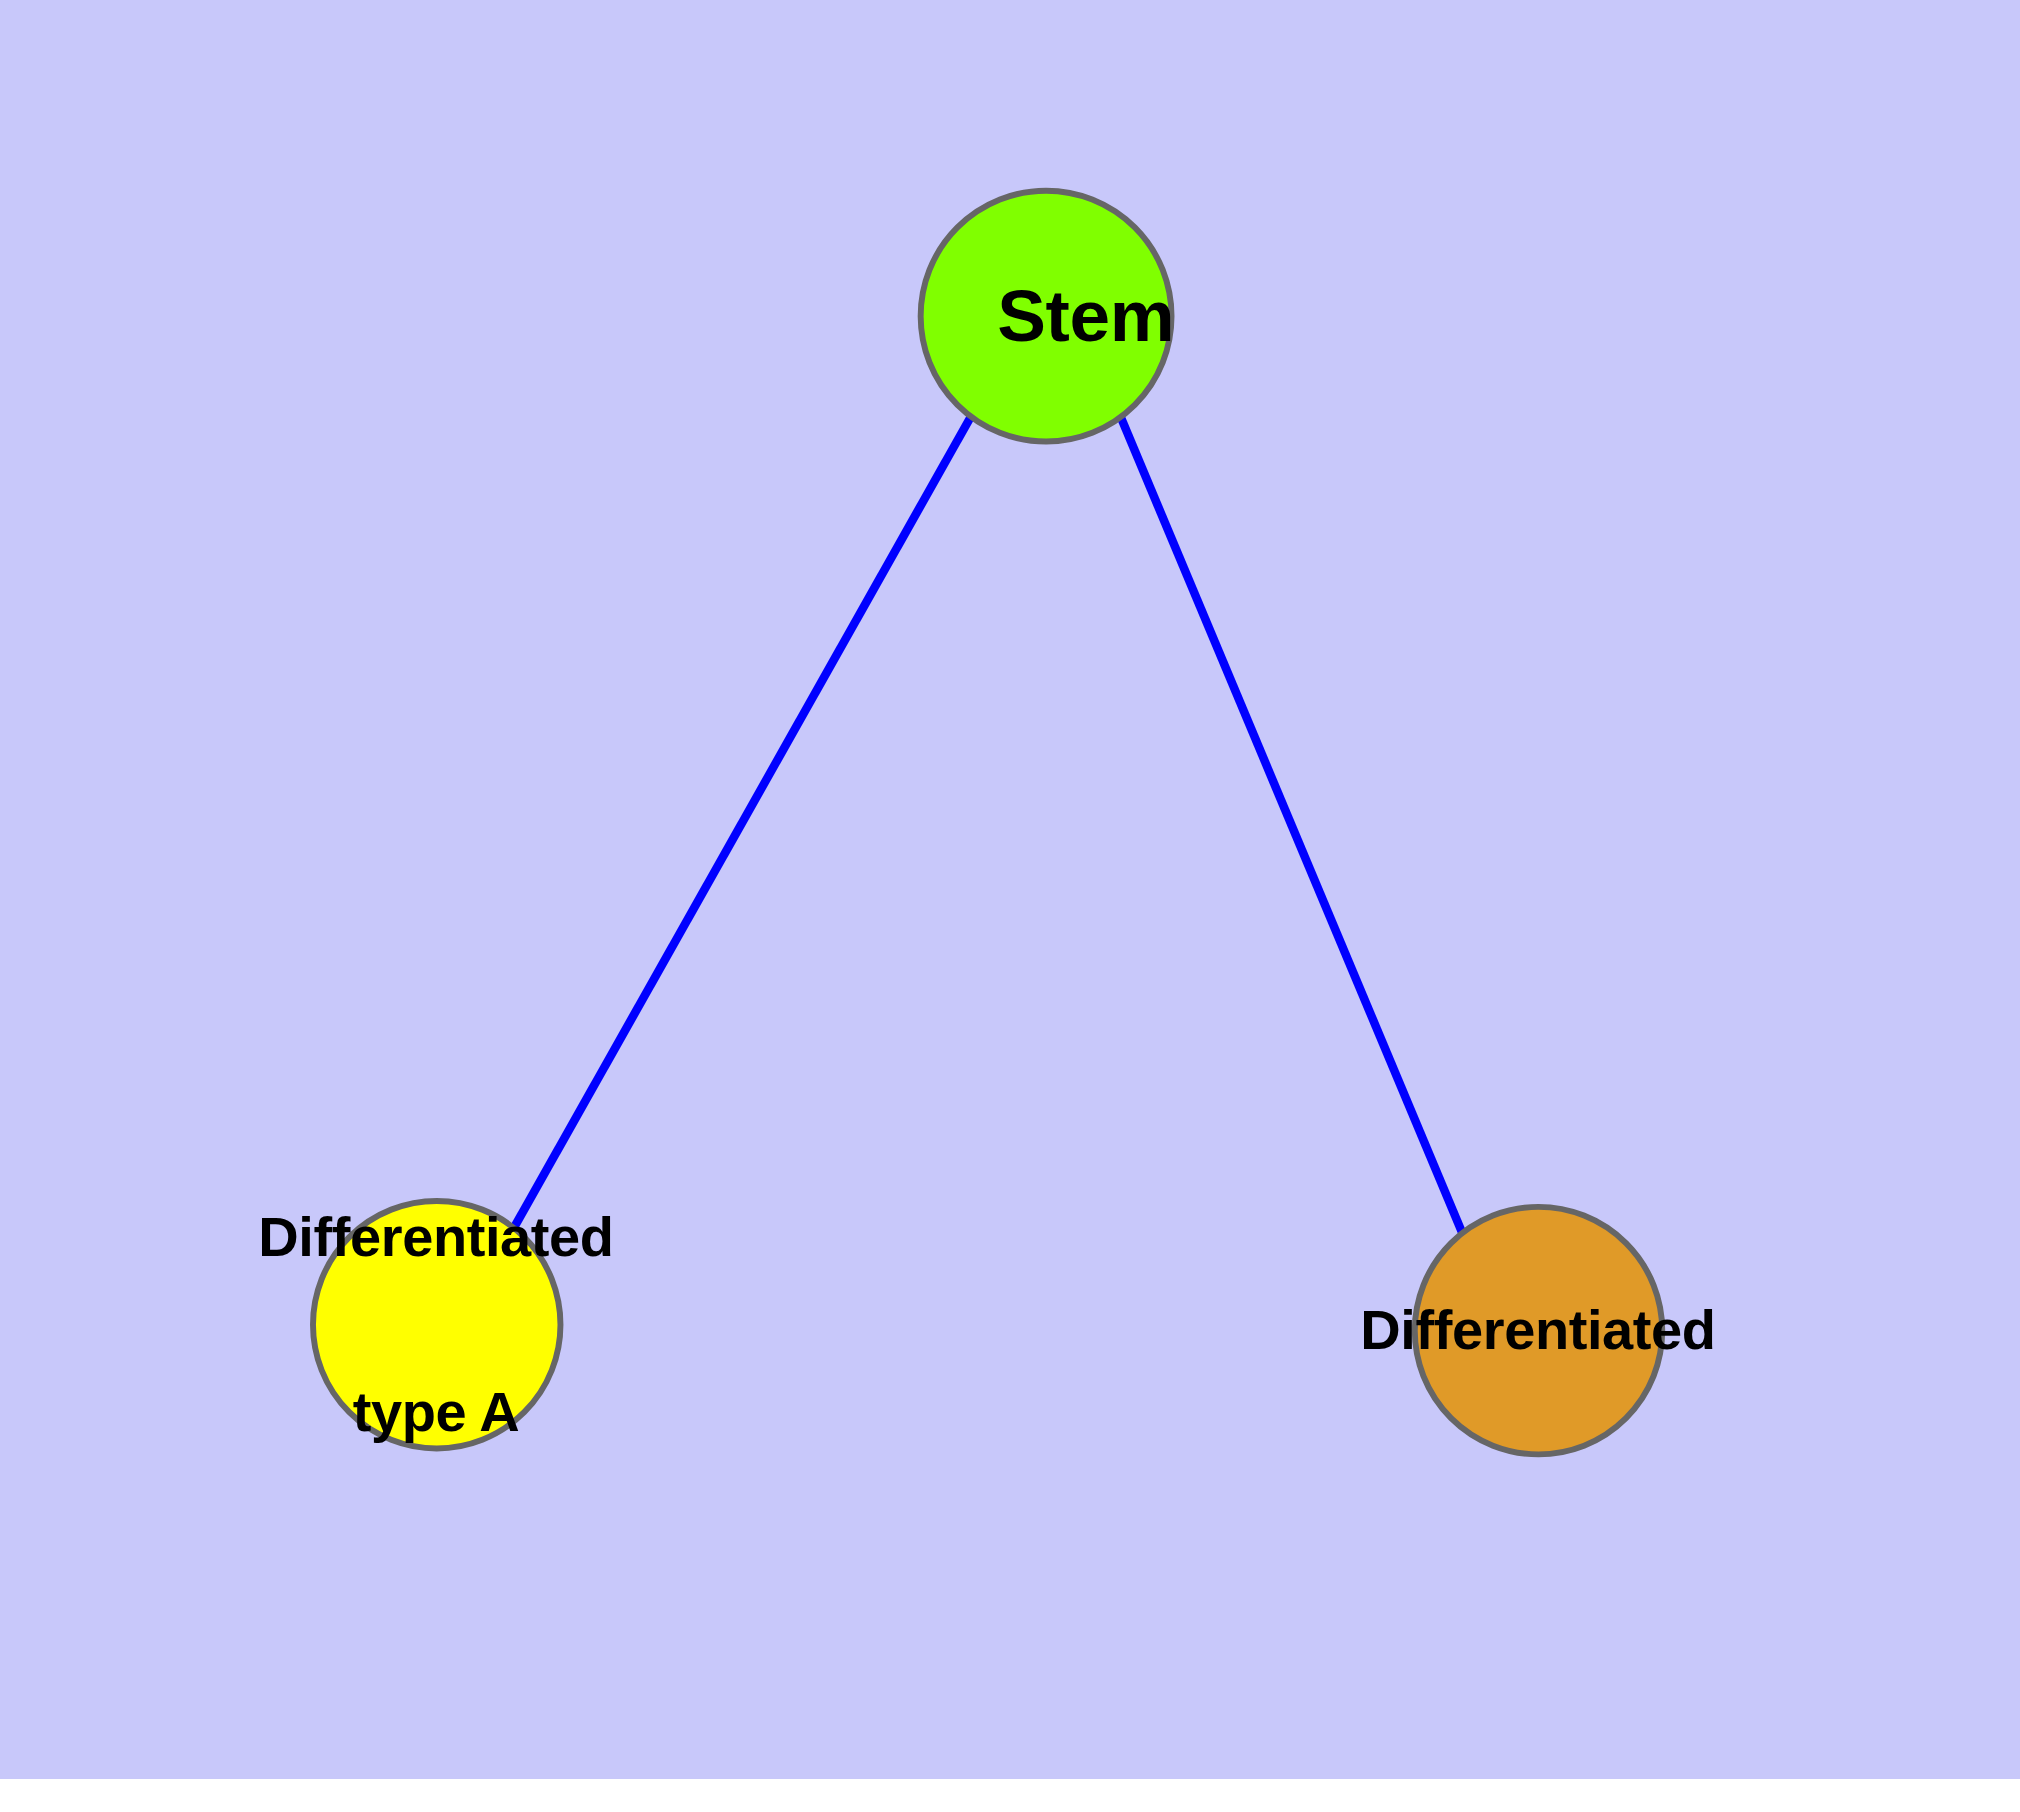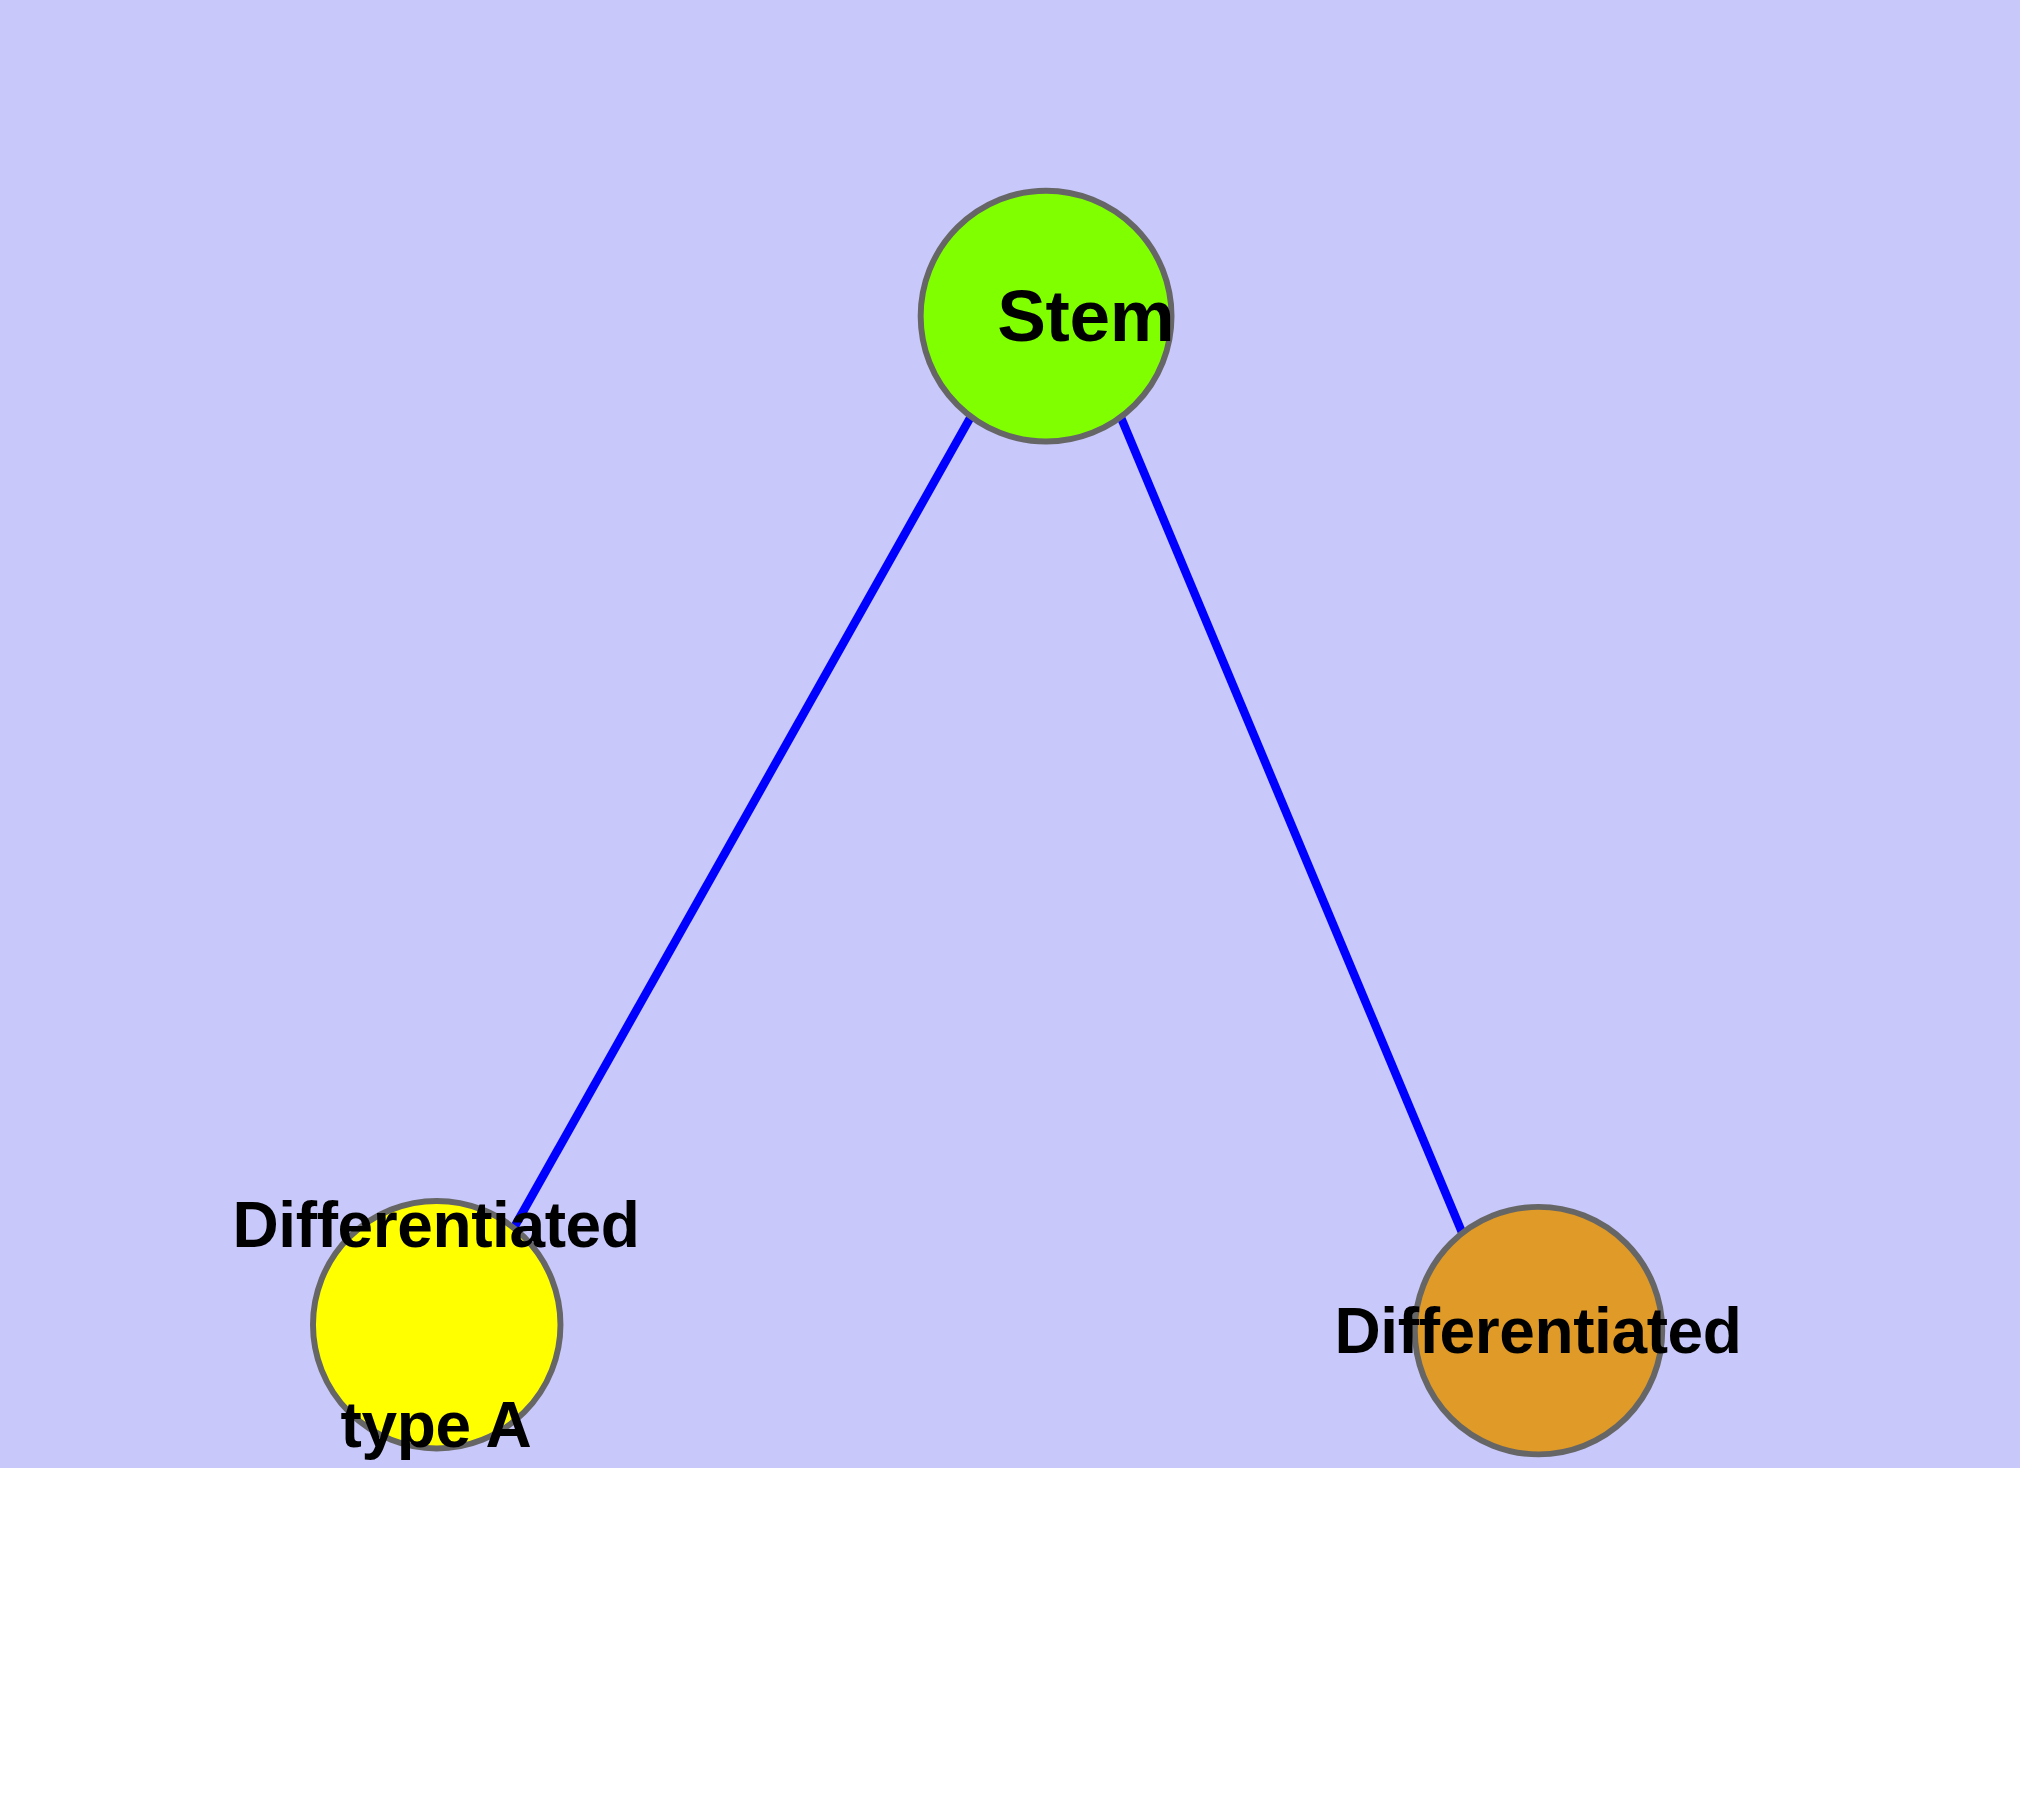--- a/index.html
+++ b/index.html
@@ -4,21 +4,21 @@
 <title>Cell Differentiation Graph</title>
 <style>
   html, body {
     margin: 0;
     padding: 0;
     background: #ffffff;
   }
   #canvas {
     position: relative;
     width: 2021px;
-    height: 1468px;
+    height: 1779px;
     background: #c8c8fa;
     overflow: hidden;
     font-family: "Liberation Sans", "DejaVu Sans", sans-serif;
   }
   #graph-svg {
     position: absolute;
     left: 0;
     top: 0;
     width: 2021px;
     height: 1812px;
@@ -33,21 +33,21 @@
     white-space: pre;
     line-height: 1.04;
     pointer-events: none;
     transform: translate(-50%, -50%);
     letter-spacing: -0.4px;
   }
   .label-stem {
     font-size: 73px;
   }
   .label-diff {
-    font-size: 64px;
+    font-size: 56px;
   }
 </style>
 </head>
 <body>
 
 <div id="canvas" style="background: rgb(200, 200, 250);">
 
   <svg id="graph-svg" viewBox="0 0 2384 2138">
 
     <g>

